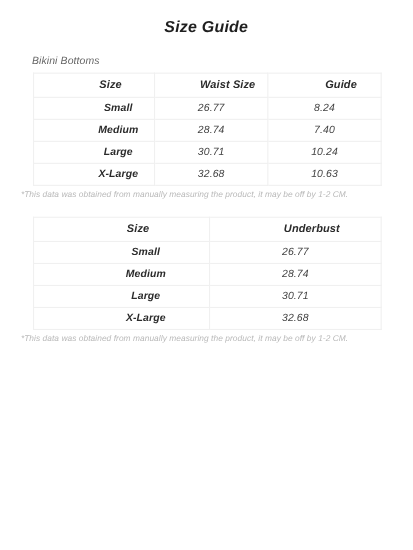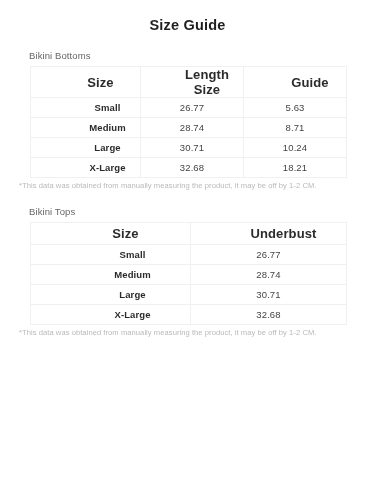--- a/index.html
+++ b/index.html
@@ -14,20 +14,21 @@
     -webkit-font-smoothing: antialiased;
     overflow: hidden;
   }
 
   .page {
     width: 375px;
     height: 358px;
     box-sizing: border-box;
     padding: 0;
     position: relative;
+    font-style: italic;
   }
 
   .page-title {
     text-align: center;
     font-size: 14.5px;
     font-weight: bold;
     color: #1f1f1f;
     letter-spacing: 0.2px;
     margin: 0;
     padding-top: 17px;
@@ -63,21 +64,21 @@
     text-align: center;
     vertical-align: middle;
     font-size: 9.5px;
     color: #3a3a3a;
     letter-spacing: 0.1px;
   }
 
   .size-table tr.header-row td {
     font-weight: bold;
     color: #2b2b2b;
-    font-size: 13px;
+    font-size: 10px;
     height: 21px;
     padding-left: 34px;
   }
 
   .size-table td.size-name {
     font-weight: bold;
     color: #2b2b2b;
     padding-left: 48px;
   }
 
@@ -117,52 +118,51 @@
 
     <table class="size-table table-bottoms">
       <colgroup>
         <col class="c-size">
         <col class="c-waist">
         <col class="c-length">
       </colgroup>
       <tbody>
         <tr class="header-row">
           <td>Size</td>
-          <td>Length Size</td>
+          <td>Waist Size</td>
           <td>Guide</td>
         </tr>
         <tr>
           <td class="size-name">Small</td>
           <td class="value-cell">26.77</td>
-          <td class="value-cell">5.63</td>
+          <td class="value-cell">8.24</td>
         </tr>
         <tr>
           <td class="size-name">Medium</td>
           <td class="value-cell">28.74</td>
-          <td class="value-cell">8.71</td>
+          <td class="value-cell">7.40</td>
         </tr>
         <tr>
           <td class="size-name">Large</td>
           <td class="value-cell">30.71</td>
           <td class="value-cell">10.24</td>
         </tr>
         <tr>
           <td class="size-name">X-Large</td>
           <td class="value-cell">32.68</td>
-          <td class="value-cell">18.21</td>
+          <td class="value-cell">10.63</td>
         </tr>
       </tbody>
     </table>
 
     <div class="footnote">*This data was obtained from manually measuring the product, it may be off by 1-2 CM.</div>
   </div>
 
   <div class="section">
 
-    <div class="section-label">Bikini Tops</div>
 
     <table class="size-table table-tops">
       <colgroup>
         <col class="c-size">
         <col class="c-under">
       </colgroup>
       <tbody>
         <tr class="header-row">
           <td>Size</td>
           <td>Underbust</td>

